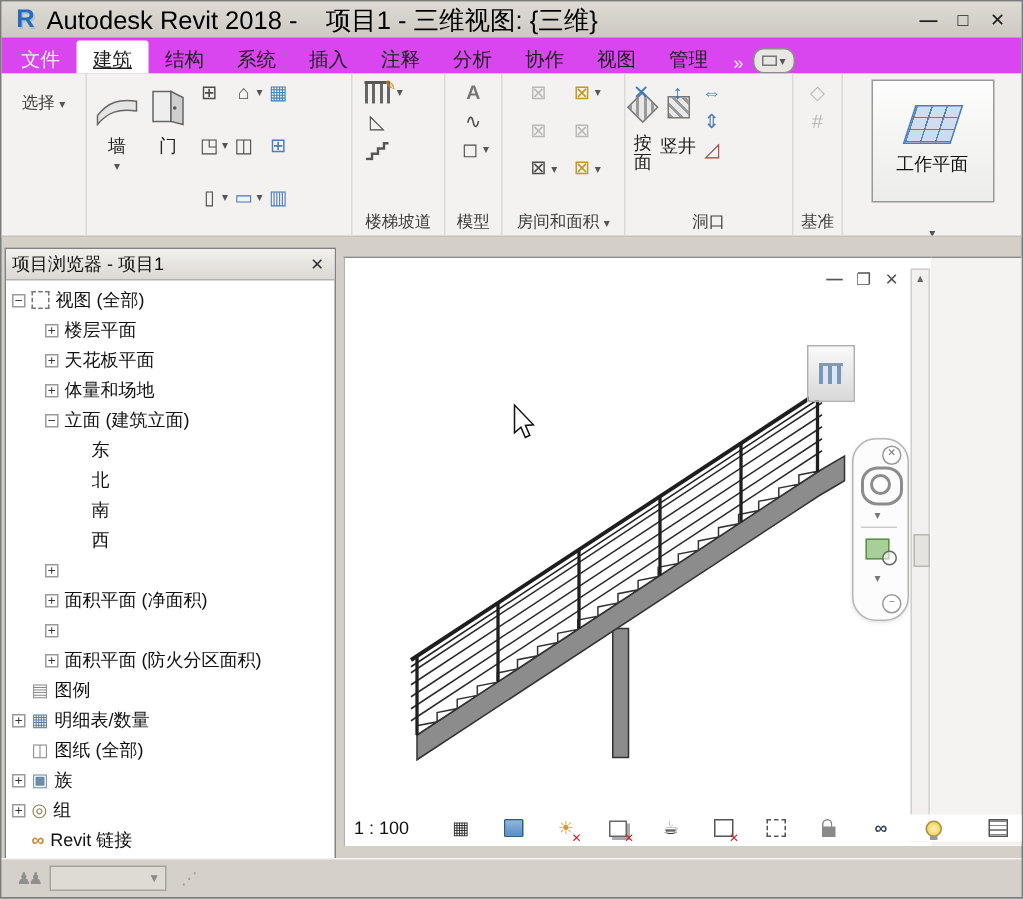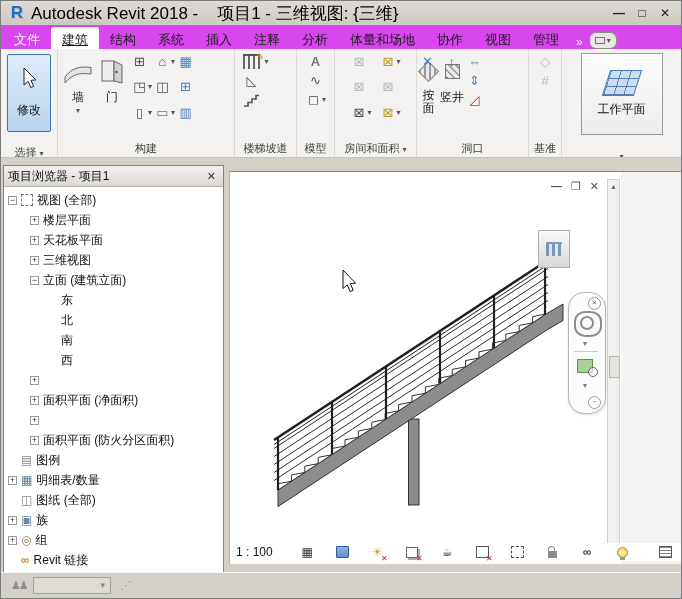--- a/index.html
+++ b/index.html
@@ -135,42 +135,33 @@
   </div>
 
   <div class="tabrow">
     <span class="tab file">文件</span>
     <span class="tab active">建筑</span>
     <span class="tab">结构</span>
     <span class="tab">系统</span>
     <span class="tab">插入</span>
     <span class="tab">注释</span>
     <span class="tab">分析</span>
-    <span class="tab">体量和场地</span>
     <span class="tab">协作</span>
     <span class="tab">视图</span>
     <span class="tab">管理</span>
     <span class="ovf">»</span>
     <span class="ribstate">
         <span style="width:8px;height:5px;border:1px solid #777;"></span>
         <span class="caret">▾</span>
       </span>
   </div>
 
   <div class="ribbon">
 
     <div class="panel p-select">
-      <div class="ptools">
-        <div class="modbtn">
-          <svg width="18" height="24">
-              <path d="M4,1 L4,18 L8.2,14.4 L10.8,20.6 L13.6,19.3 L11,13.3 L16,12.9 Z" fill="#fff" stroke="#222"></path>
-            </svg>
-          <span>修改</span>
-        </div>
-      </div>
       <div class="plabel"><span>选择</span> <span class="caret">▾</span></div>
     </div>
 
     <div class="panel p-build">
       <div class="ptools">
         <div class="bb">
           <span class="bicon">
               <svg width="32" height="26">
                 <path d="M3,19 C10,10 17,8 29,9.5 L29,16 C17,14.5 10,16.5 3,25 Z" fill="#e4e4e4" stroke="#666"></path>
               </svg>
@@ -215,21 +206,20 @@
             </span>
           <span class="srow">
               <span class="si blue">▭</span>
               <span class="caret">▾</span>
             </span>
           <span class="srow">
               <span class="si blue">▥</span>
             </span>
         </div>
       </div>
-      <div class="plabel"><span>构建</span></div>
     </div>
 
     <div class="panel p-circ">
       <div class="ptools">
         <span class="srow"><span class="fence">
               <i>✎</i>
             </span>&nbsp;<span class="caret">▾</span></span>
         <span class="srow">
             <span class="si">◺</span>
           </span>
@@ -355,21 +345,21 @@
       <div class="trow lvl1">
           <span class="exp">+</span>
           <span>楼层平面</span>
         </div>
       <div class="trow lvl1">
           <span class="exp">+</span>
           <span>天花板平面</span>
         </div>
       <div class="trow lvl1">
           <span class="exp">+</span>
-          <span>三维视图</span>
+          <span>体量和场地</span>
         </div>
       <div class="trow lvl1">
           <span class="exp">−</span>
           <span>立面 (建筑立面)</span>
         </div>
       <div class="trow lvl2">
           <span class="exp ghost"></span>
           <span>东</span>
         </div>
       <div class="trow lvl2">

